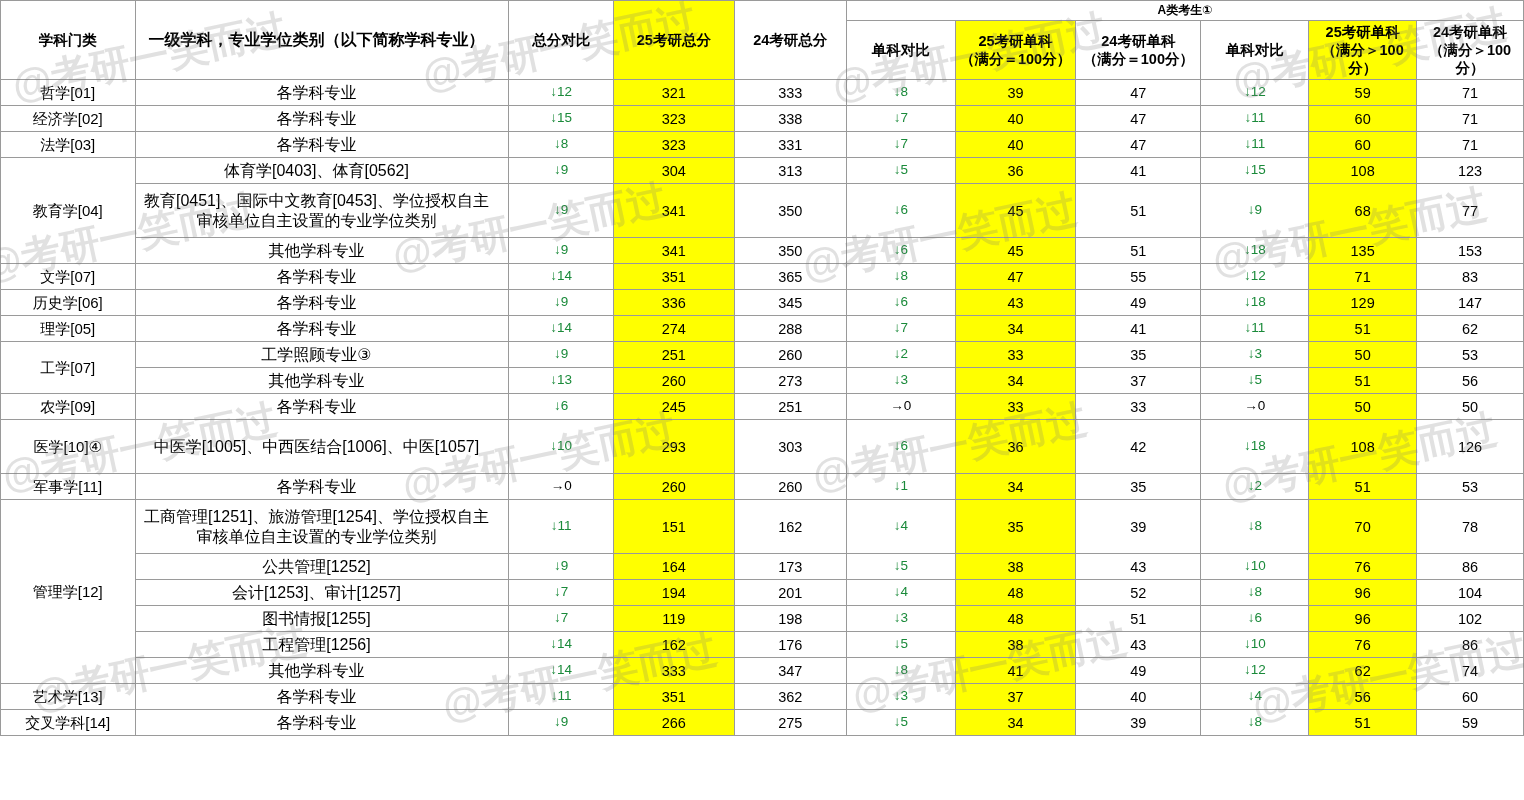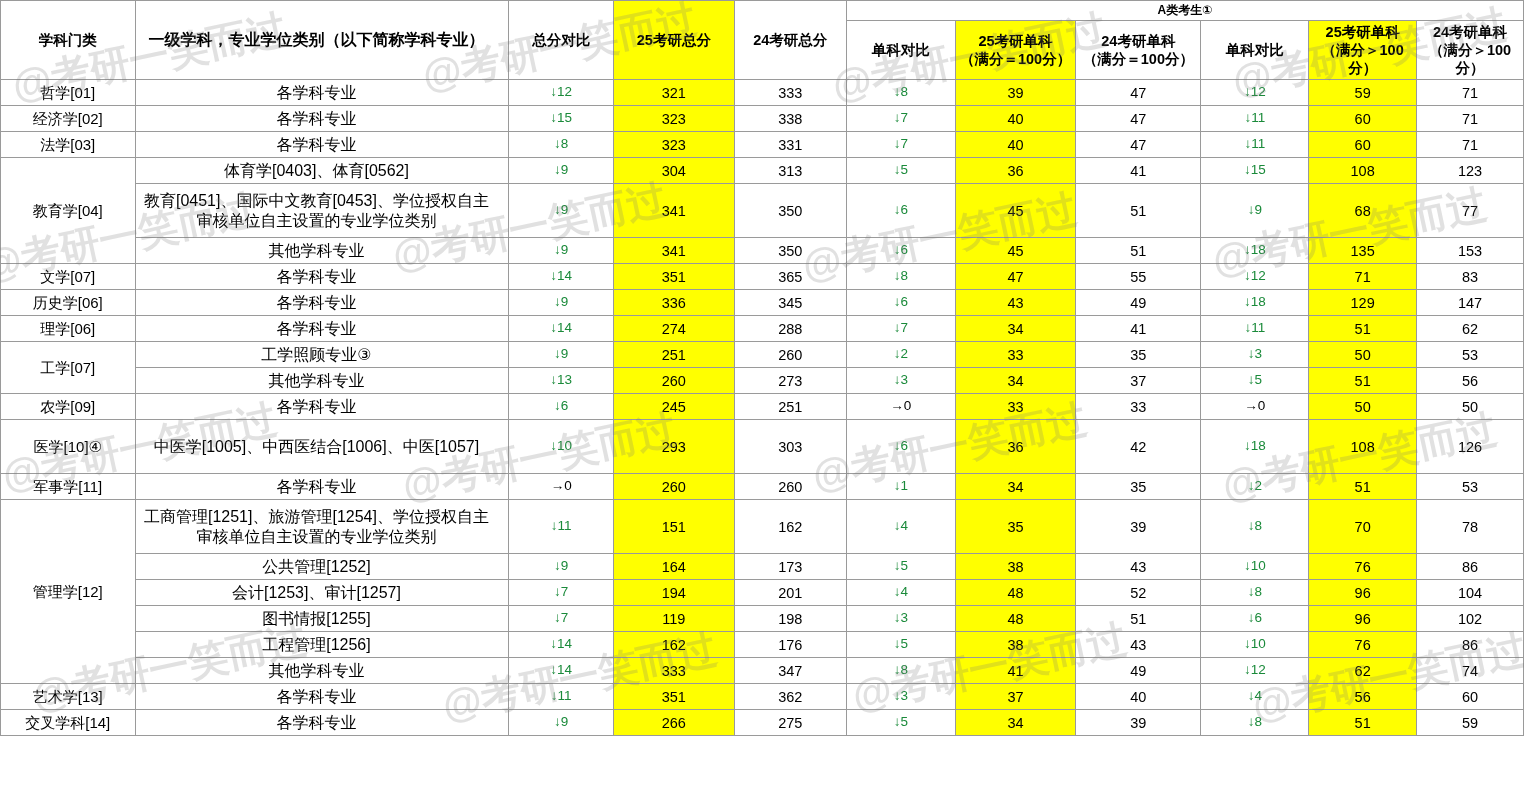--- a/index.html
+++ b/index.html
@@ -254,21 +254,21 @@
           <td class="num hl">336</td>
           <td class="num">345</td>
           <td class="down">↓6</td>
           <td class="num hl">43</td>
           <td class="num">49</td>
           <td class="down">↓18</td>
           <td class="num hl">129</td>
           <td class="num">147</td>
         </tr>
         <tr class="rowh">
-          <td class="cat">理学[06]</td>
+          <td class="cat">理学[05]</td>
           <td class="major">各学科专业</td>
           <td class="down">↓14</td>
           <td class="num hl">274</td>
           <td class="num">288</td>
           <td class="down">↓7</td>
           <td class="num hl">34</td>
           <td class="num">41</td>
           <td class="down">↓11</td>
           <td class="num hl">51</td>
           <td class="num">62</td>

